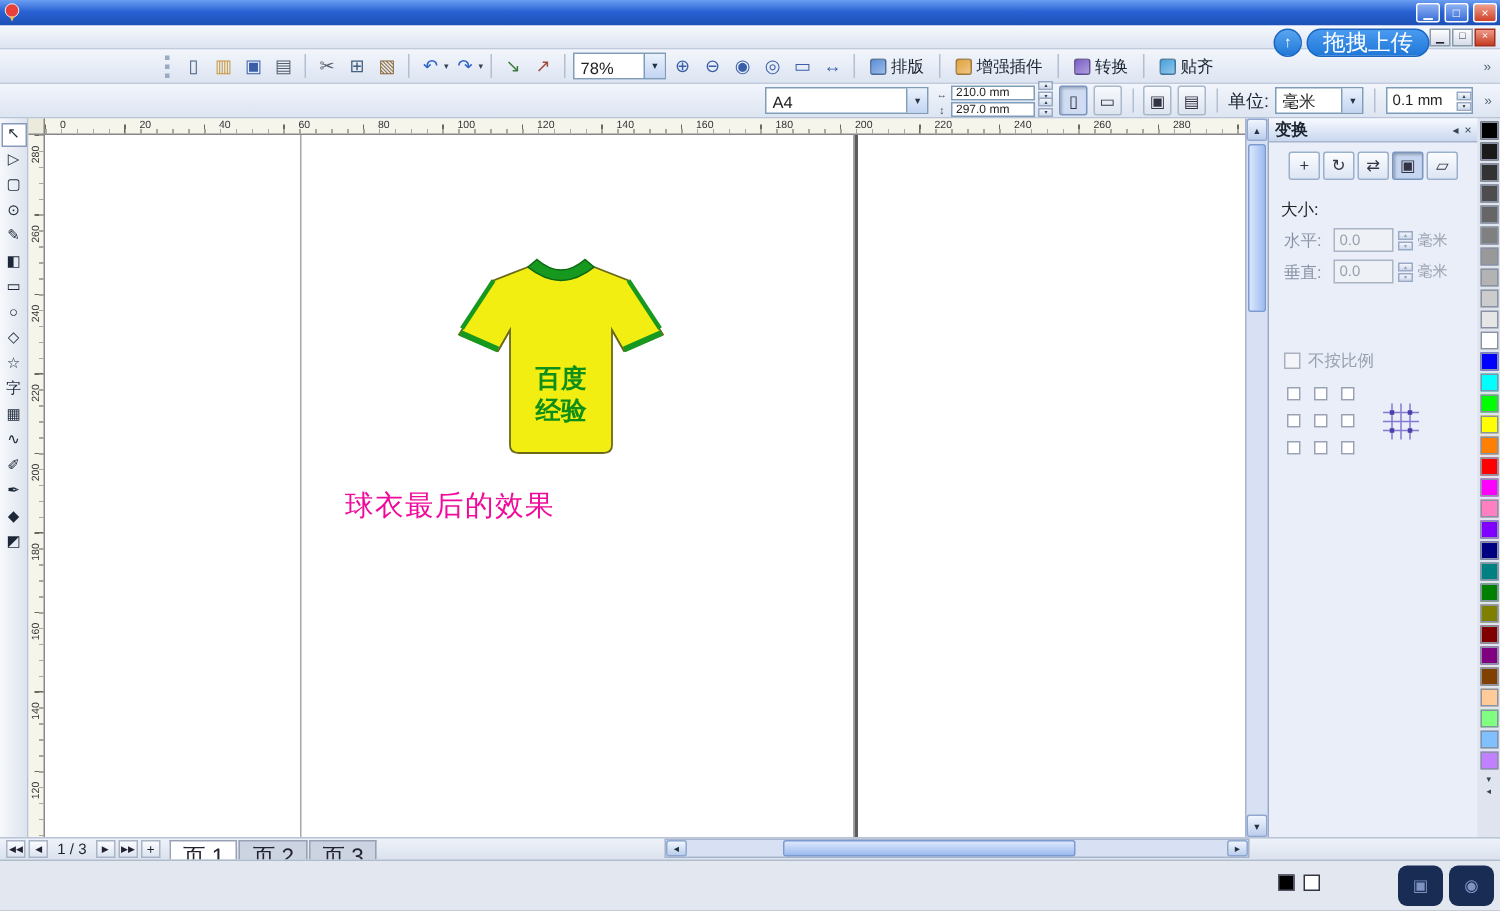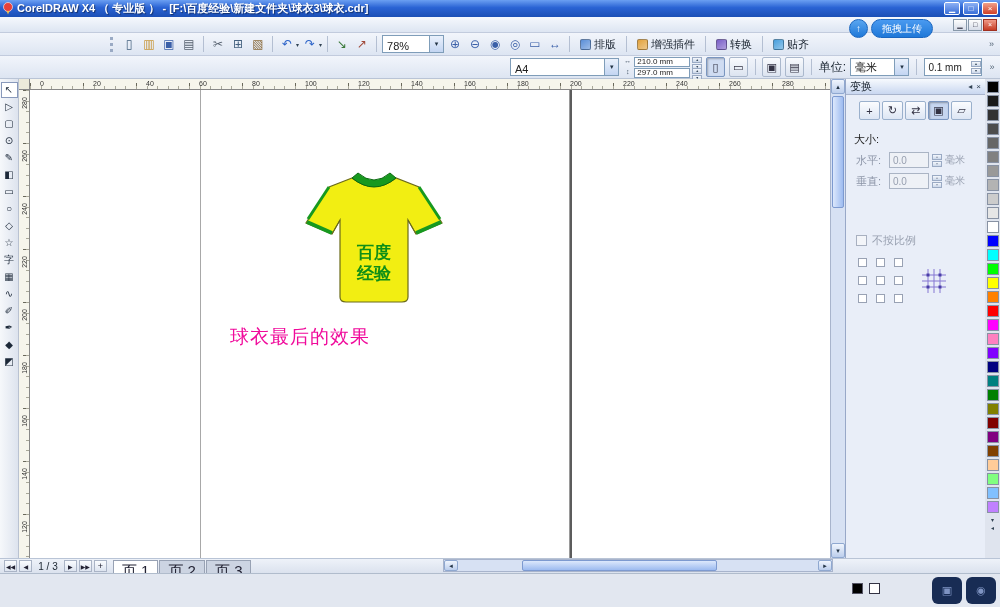--- a/index.html
+++ b/index.html
@@ -45,21 +45,21 @@
 .labeled-btn{display:flex;align-items:center;gap:3px;padding:2px 5px;font-size:11px;color:#18222e;white-space:nowrap}
 .mini-icon{width:11px;height:11px;border:1px solid rgba(0,0,0,.3);border-radius:2px}
 
 
 .propbar{position:absolute;left:0;top:56px;right:0;height:23px;display:flex;align-items:center;gap:4px;
   padding-left:510px;background:linear-gradient(#f2f5fb,#dde5f2);border-bottom:1px solid #b9c4d6}
 .paper-combo{width:118px}
 .units-combo{width:64px}
 .units-label{font-size:12px;color:#1a2430;white-space:nowrap}
 .dim-fields{display:flex;flex-direction:column;justify-content:center;gap:1px}
-.dim-row{display:flex;align-items:flex-start;gap:2px;height:10px}
+.dim-row{display:flex;align-items:flex-end;gap:2px;height:10px}
 .dim-icon{font-size:7px;color:#456;width:9px;text-align:center}
 .dim-input{width:56px;height:10px;background:#fff;border:1px solid #7f9db9;font-size:8px;line-height:8px;
   display:flex;align-items:center;padding:0 2px}
 .spin{display:flex;flex-direction:column;justify-content:center;width:10px;gap:1px}
 .spin::before,.spin::after{display:block;font-size:4px;line-height:4px;text-align:center;color:#345;
   background:linear-gradient(#f4f7fc,#ccd8ea);border:1px solid #9aaac4}
 .spin::before{content:"\25B4"}
 .spin::after{content:"\25BE"}
 .pb-btn{width:20px;height:20px;border:1px solid #aab8cc;border-radius:2px;display:flex;align-items:center;
   justify-content:center;font-size:11px;color:#334;background:linear-gradient(#f8fafd,#dce4f0)}
@@ -108,21 +108,21 @@
 .hscroll .sbtn{position:absolute;top:0;width:14px;height:11px}
 .hscroll .sbtn.left{left:0}
 .hscroll .sbtn.right{right:0}
 .hthumb{position:absolute;left:78px;top:0;width:195px;height:11px;border:1px solid #7d9ad0;border-radius:2px;
   background:linear-gradient(#dce8fc,#9dbbf0)}
 
 
 .docker{position:absolute;left:845px;top:79px;width:140px;height:479px;background:#e9eef8;border-left:1px solid #98a8c8}
 .docker-header{height:16px;display:flex;align-items:center;padding:0 4px;font-size:11px;
   background:linear-gradient(#f7fafe,#c9d7f0);border-bottom:1px solid #a8b4cc}
-.docker-title{font-weight:normal;color:#1a2430}
+.docker-title{font-weight:bold;color:#1a2430}
 .docker-hbtns{margin-left:auto;display:flex;gap:4px;font-size:8px;color:#345}
 .tx-btns{display:flex;gap:2px;justify-content:center;margin-top:6px}
 .tx-btn{width:21px;height:19px;border:1px solid #9ab0cc;border-radius:2px;display:flex;align-items:center;
   justify-content:center;font-size:11px;color:#334;background:linear-gradient(#fbfcfe,#dde6f4)}
 .tx-btn.active{background:#c6d6f0;box-shadow:inset 1px 1px 2px rgba(0,0,0,.3);border-color:#7a96c0}
 .size-label{margin:12px 0 2px 8px;font-size:11px;color:#222}
 .fld-row{display:flex;align-items:center;gap:3px;margin:5px 0 0 10px}
 .fld-label{width:30px;color:#8a93a5}
 .fld-input{width:40px;height:16px;background:#eef1f6;border:1px solid #aab4c4;color:#98a0b0;font-size:10px;
   display:flex;align-items:center;padding-left:3px}
@@ -164,34 +164,33 @@
 .fill-ind{width:11px;height:11px;background:#000;border:1px solid #556}
 .outline-ind{width:11px;height:11px;background:#fff;border:1px solid #334}
 .overlay-btns{position:absolute;right:4px;top:3px;display:flex;gap:4px}
 .overlay-btn{width:30px;height:27px;background:#182c54;border-radius:6px;display:flex;align-items:center;
   justify-content:center;color:#7e93c2;font-size:11px}
 
 
 .upload{position:absolute;left:849px;top:19px;height:19px;display:flex;align-items:center;gap:3px;z-index:20}
 .upload-circle{width:19px;height:19px;border-radius:50%;border:1px solid #1a66c0;color:#fff;font-size:10px;
   display:flex;align-items:center;justify-content:center;background:linear-gradient(#5aa6f0,#1f78d8)}
-.upload-pill{height:19px;padding:0 10px;border-radius:10px;border:1px solid #1a66c0;color:#fff;font-size:10px;
+.upload-pill{height:19px;padding:0 10px;border-radius:10px;border:1px solid #1a66c0;color:#fff;font-size:15px;
   display:flex;align-items:center;background:linear-gradient(#4a9af0,#1f78d8);white-space:nowrap}
 </style>
 </head>
 <body>
 
 <div id="app">
 
   <div class="titlebar">
     <svg class="app-icon" width="12" height="14" viewBox="0 0 12 14">
       <circle cx="6" cy="5" r="4.5" fill="#e8413c" stroke="#fff" stroke-width="0.6"></circle>
       <path d="M4.5 9 L6 12.5 L7.5 9 Z" fill="#f7c148"></path>
     </svg>
-    <span class="title-text">CorelDRAW X4 （ 专业版 ） - [F:\百度经验\新建文件夹\球衣3\球衣.cdr]</span>
     <span class="spacer"></span>
     <span class="win-btn">▁</span>
     <span class="win-btn">□</span>
     <span class="win-btn close">×</span>
   </div>
 
   <div class="menubar">
     <div class="mdi-btns">
       <span class="mdi-btn">▁</span>
       <span class="mdi-btn">□</span>

